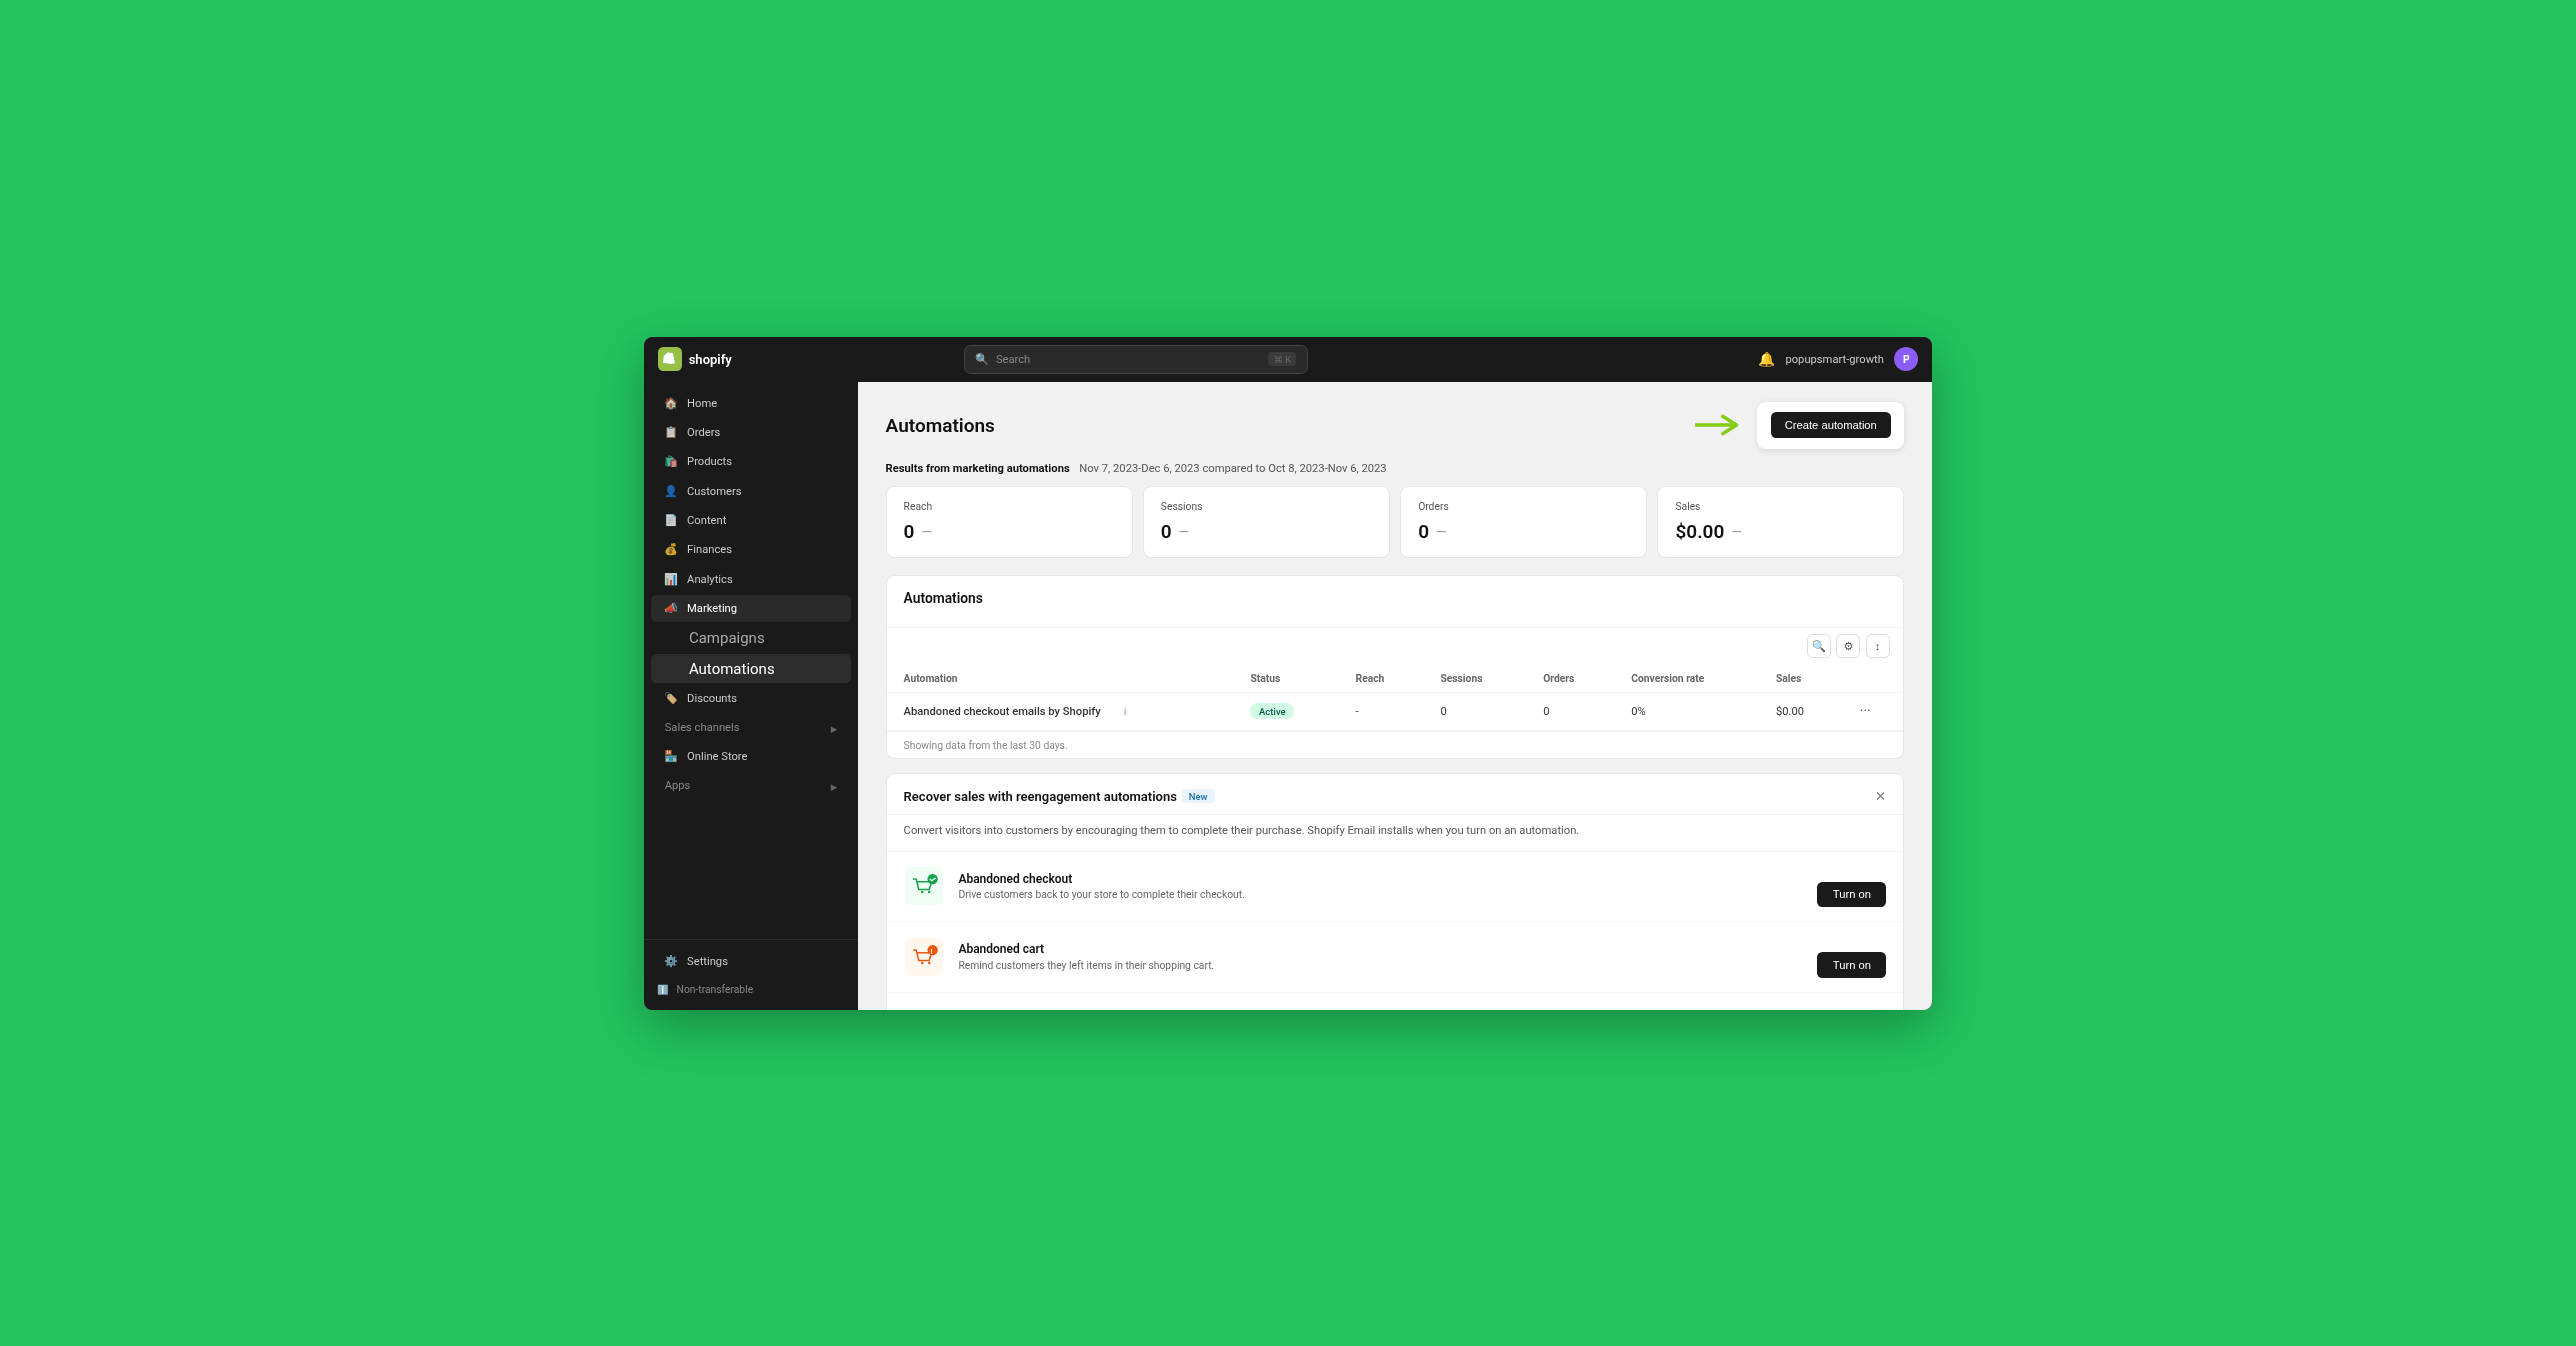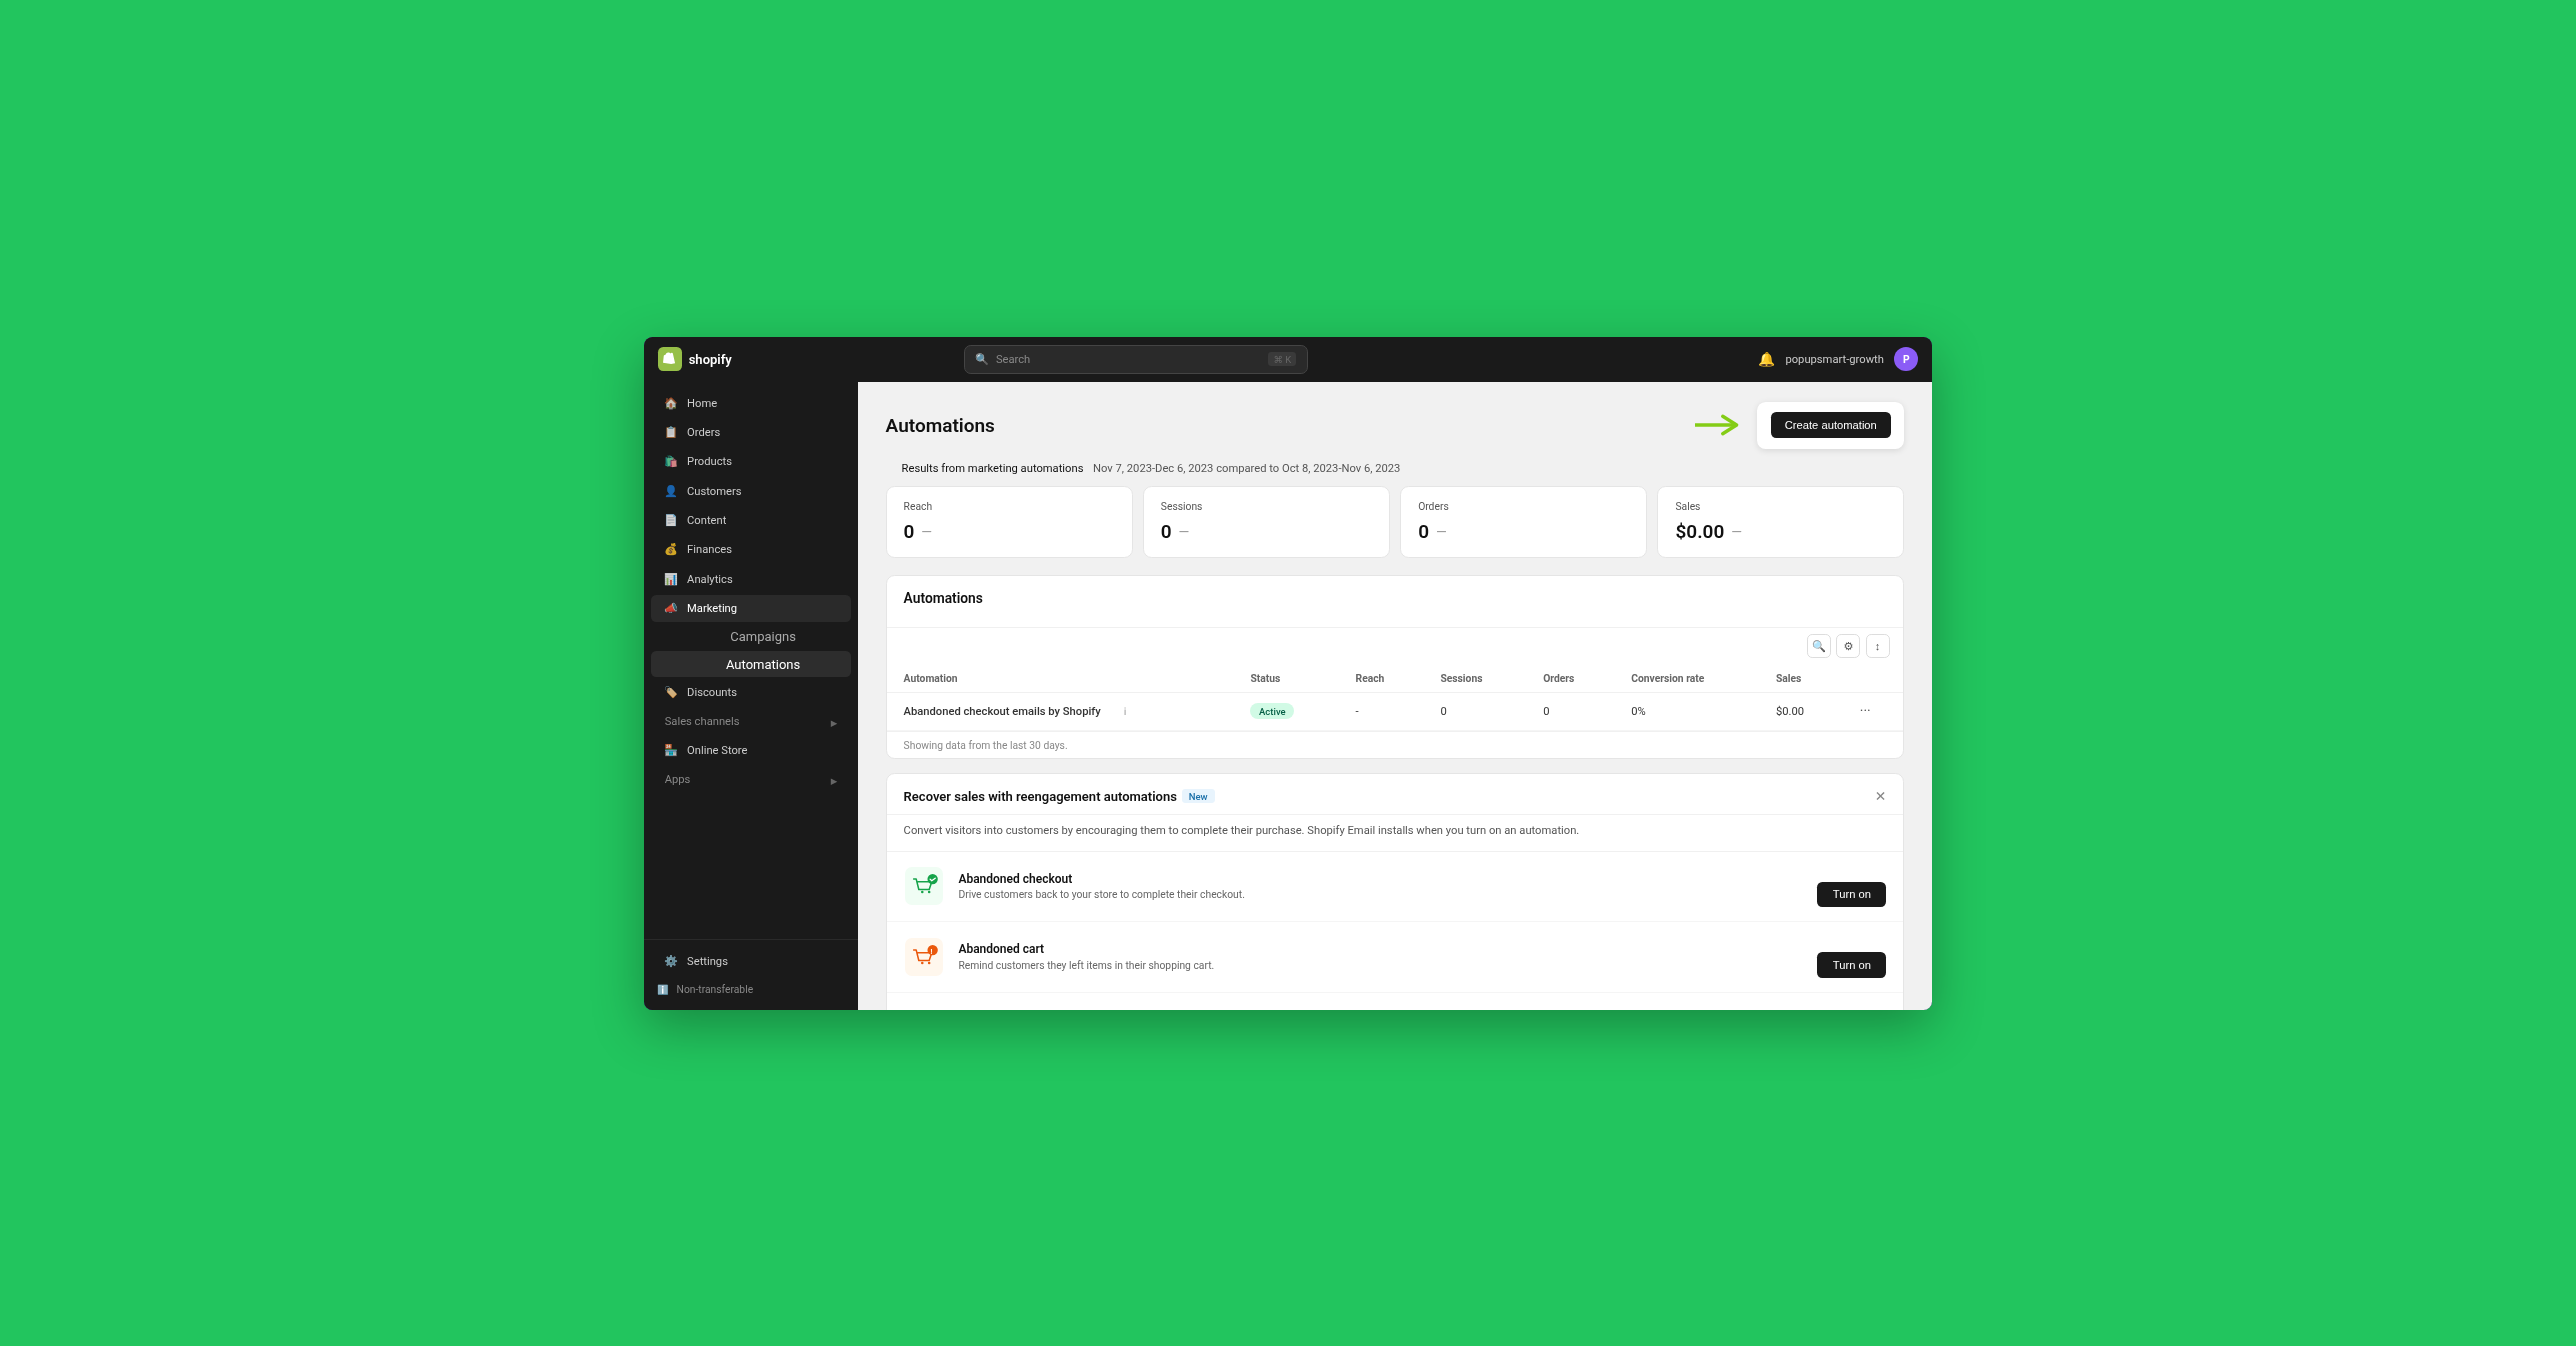--- a/index.html
+++ b/index.html
@@ -135,25 +135,24 @@
       justify-content: center;
       font-size: 11.2px;
       opacity: 0.8;
     }
     .sidebar-sub-item {
       display: flex;
       align-items: center;
       gap: 8.6px;
       padding: 5.2px 13.8px 5.2px 38px;
       color: #aaa;
-      font-size: 13px;
+      font-size: 15px;
       cursor: pointer;
       border-radius: 5.2px;
       margin: 0.9px 6.9px;
-      justify-content: center;
     }
     .sidebar-sub-item.active {
       background: #2d2d2d;
       color: white;
     }
     .sidebar-section-row {
       display: flex;
       align-items: flex-end;
       justify-content: space-between;
       padding: 6.9px 13.8px;
@@ -220,22 +219,21 @@
       white-space: nowrap;
     }
     
     .results-label {
       font-size: 11.2px;
       color: #555;
       margin-bottom: 10.3px;
     }
     .results-label strong {
       color: #111;
-      font-weight: 400;
-      margin-left: 16px;
+      font-weight: 700;
     }
     .stats-grid {
       display: grid;
       grid-template-columns: repeat(4, 1fr);
       gap: 10.3px;
       margin-bottom: 17px;
     }
     .stat-card {
       background: white;
       border-radius: 8.6px;

